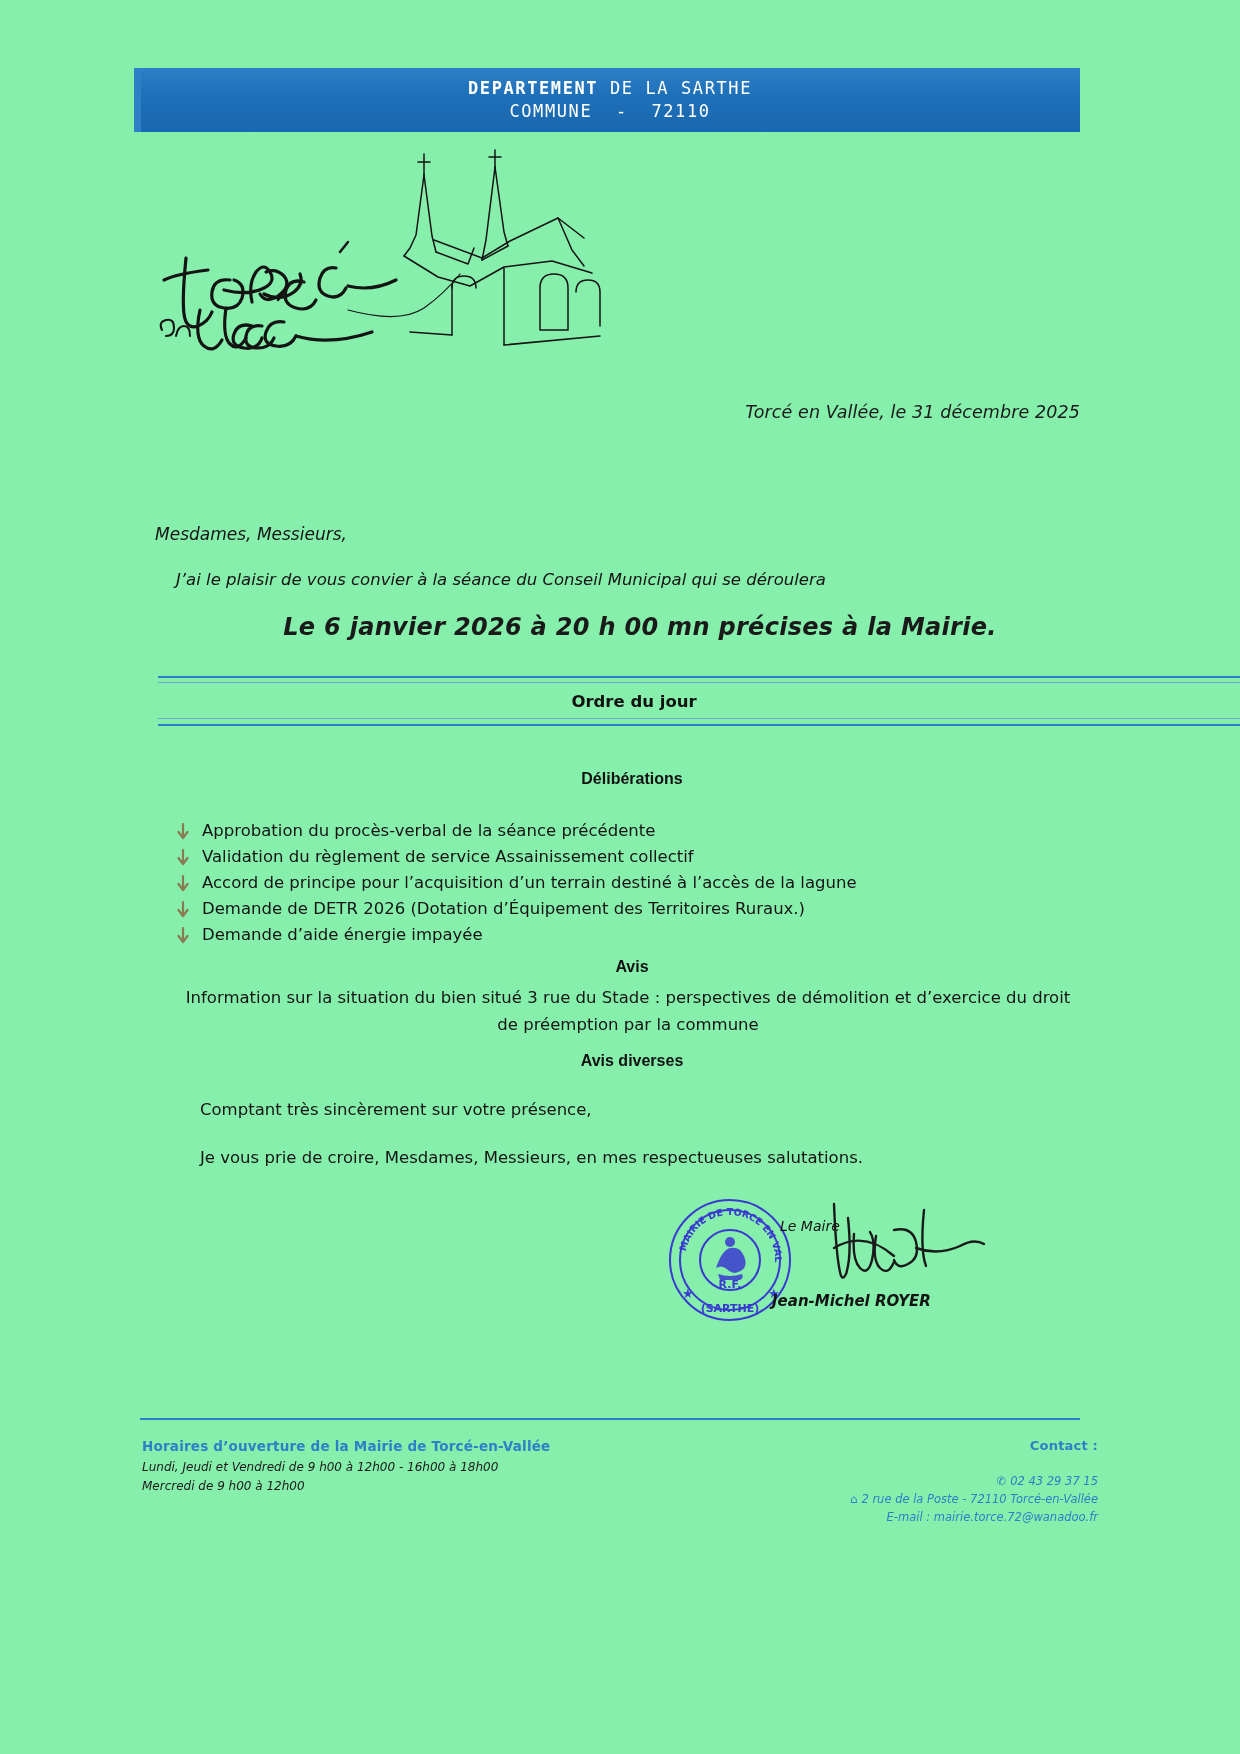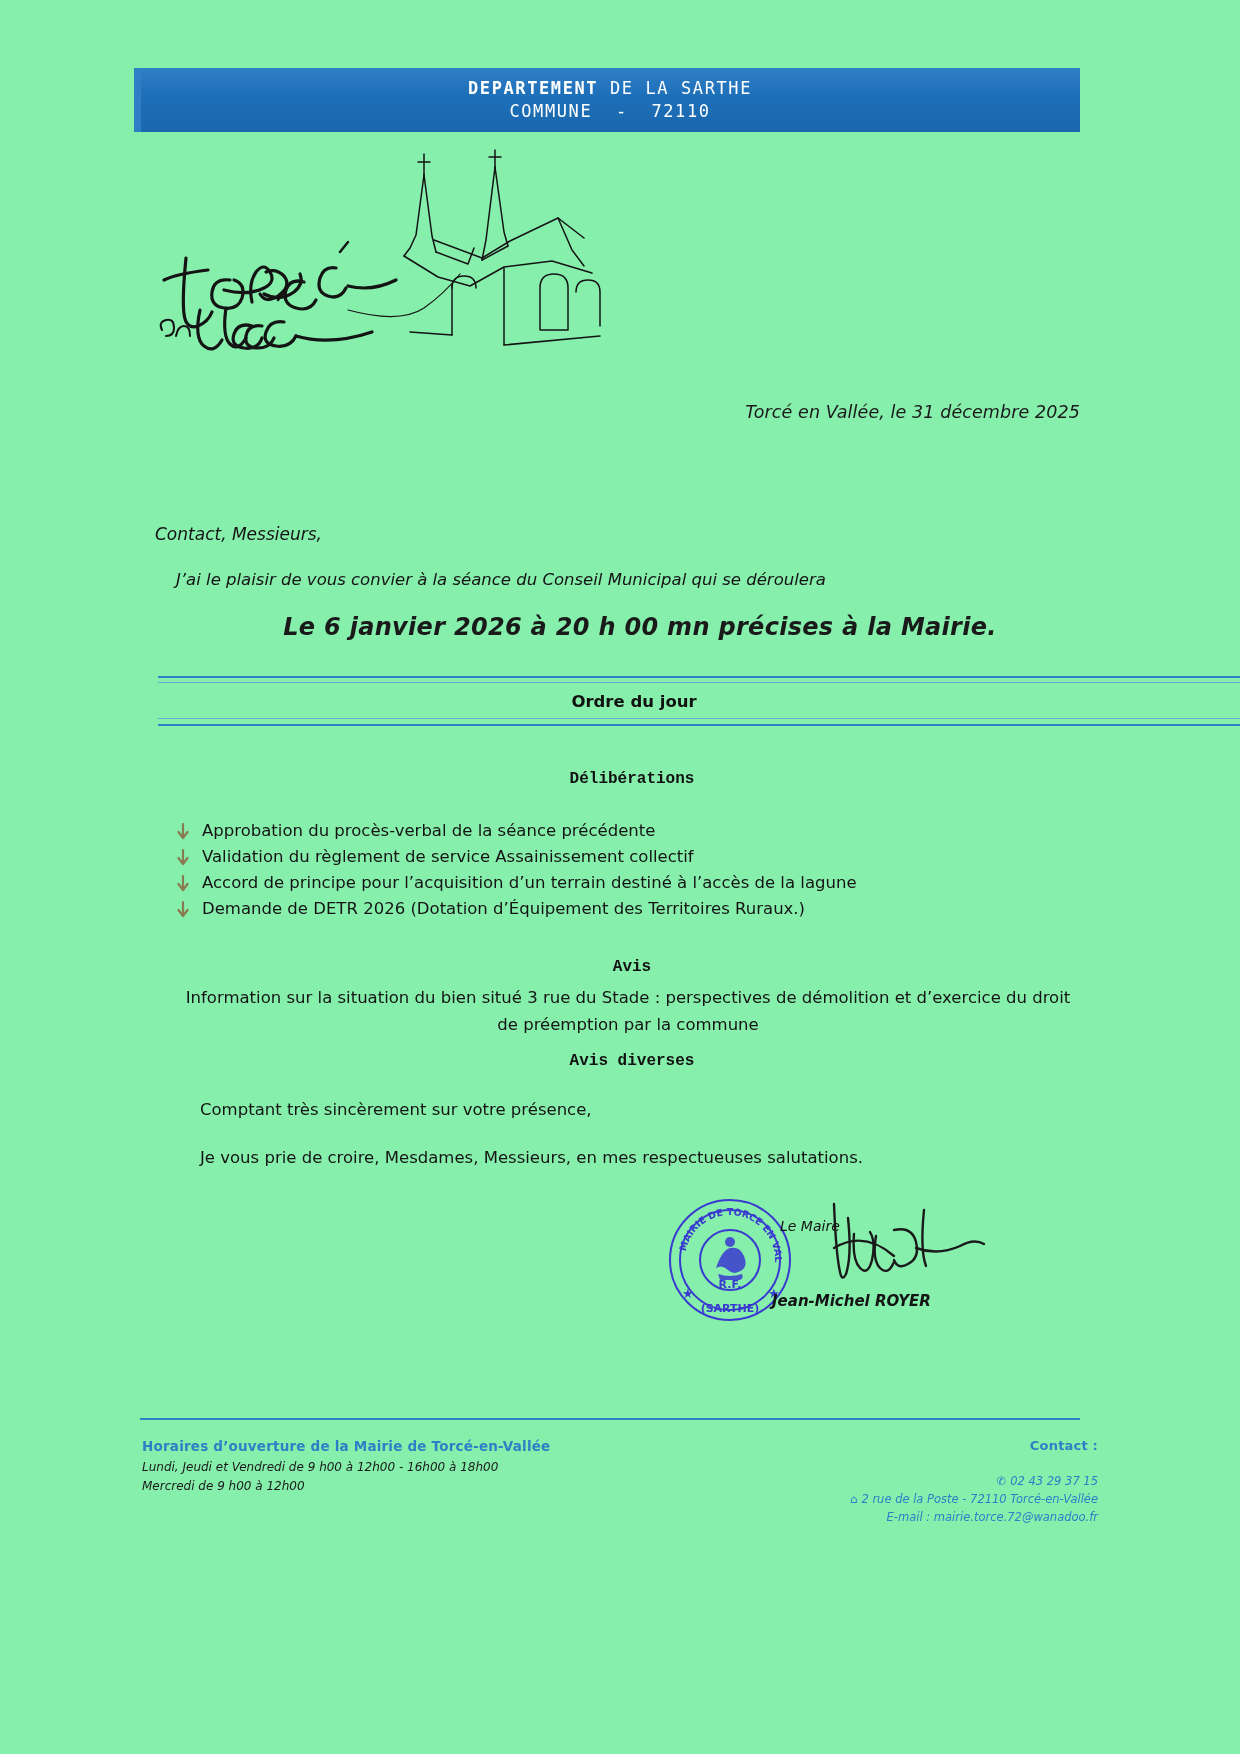--- a/index.html
+++ b/index.html
@@ -79,21 +79,21 @@
   .odj-title{
     position:absolute;left:0;right:0;top:692px;text-align:center;
     font-family:"DejaVu Sans", sans-serif;
     font-weight:bold;font-size:16.5px;color:#111;
     padding-left:28px;
   }
 
   
   .sec-head{
     position:absolute;left:0;right:0;text-align:center;
-    font-family:Liberation Mono, monospace;
+    font-family:Liberation Sans, sans-serif;
     font-weight:bold;font-size:16px;color:#111;
     padding-left:24px;
   }
   .sec-delib{top:770px;}
   .sec-avis{top:958px;}
   .sec-infos{top:1052px;}
 
   .agenda{
     position:absolute;left:176px;top:818px;width:800px;
     list-style:none;margin:0;padding:0;
@@ -234,21 +234,21 @@
         <path d="M110 186 q-14 -2 -16 10 q-2 12 12 12 q12 0 16 -10"></path>
         <path d="M132 182 q-14 -2 -18 10 q-4 12 10 14 q14 2 20 -10"></path>
         <path d="M126 160 l8 -10" stroke-width="2.4"></path>
         <path d="M144 196 q34 10 76 -4"></path>
       </g>
     </svg>
   </div>
 
   <div class="dateline">Torcé en Vallée, le 31 décembre 2025</div>
 
-  <div class="hand salutation">Contact, Messieurs,</div>
+  <div class="hand salutation">Mesdames, Messieurs,</div>
   <div class="hand intro">J’ai le plaisir de vous convier à la séance du Conseil Municipal qui se déroulera</div>
   <div class="meeting">Le 6 janvier 2026 à 20 h 00 mn précises à la Mairie.</div>
 
   <div class="rule-block rule rule-top"></div>
   <div class="rule-block rule thin rule-top2"></div>
   <div class="odj-title">Ordre du jour</div>
   <div class="rule-block rule thin rule-bot"></div>
   <div class="rule-block rule rule-bot2"></div>
 
   <div class="sec-head sec-delib">Délibérations</div>
@@ -278,20 +278,28 @@
       </span>
       <span>Accord de principe pour l’acquisition d’un terrain destiné à l’accès de la lagune</span>
     </li>
     <li>
       <span class="bullet-arrow">
         <svg viewBox="0 0 14 22" width="14" height="22">
             <path d="M7 2 L7 15 M2.5 10 L7 16 L11.5 10" fill="none" stroke="#8a7a52" stroke-width="2.2" stroke-linecap="round" stroke-linejoin="round"></path>
           </svg>
       </span>
       <span>Demande de DETR 2026 (Dotation d’Équipement des Territoires Ruraux.)</span>
+    </li>
+    <li>
+      <span class="bullet-arrow">
+        <svg viewBox="0 0 14 22" width="14" height="22">
+            <path d="M7 2 L7 15 M2.5 10 L7 16 L11.5 10" fill="none" stroke="#8a7a52" stroke-width="2.2" stroke-linecap="round" stroke-linejoin="round"></path>
+          </svg>
+      </span>
+      <span>Demande d’aide énergie impayée</span>
     </li>
   </ul>
 
   <div class="sec-head sec-avis">Avis</div>
   <div class="avis-text">Information sur la situation du bien situé 3 rue du Stade : perspectives de démolition et d’exercice du droit de préemption par la commune</div>
 
   <div class="sec-head sec-infos">Avis diverses</div>
 
   <div class="closing1">Comptant très sincèrement sur votre présence,</div>
   <div class="closing2">Je vous prie de croire, Mesdames, Messieurs, en mes respectueuses salutations.</div>

